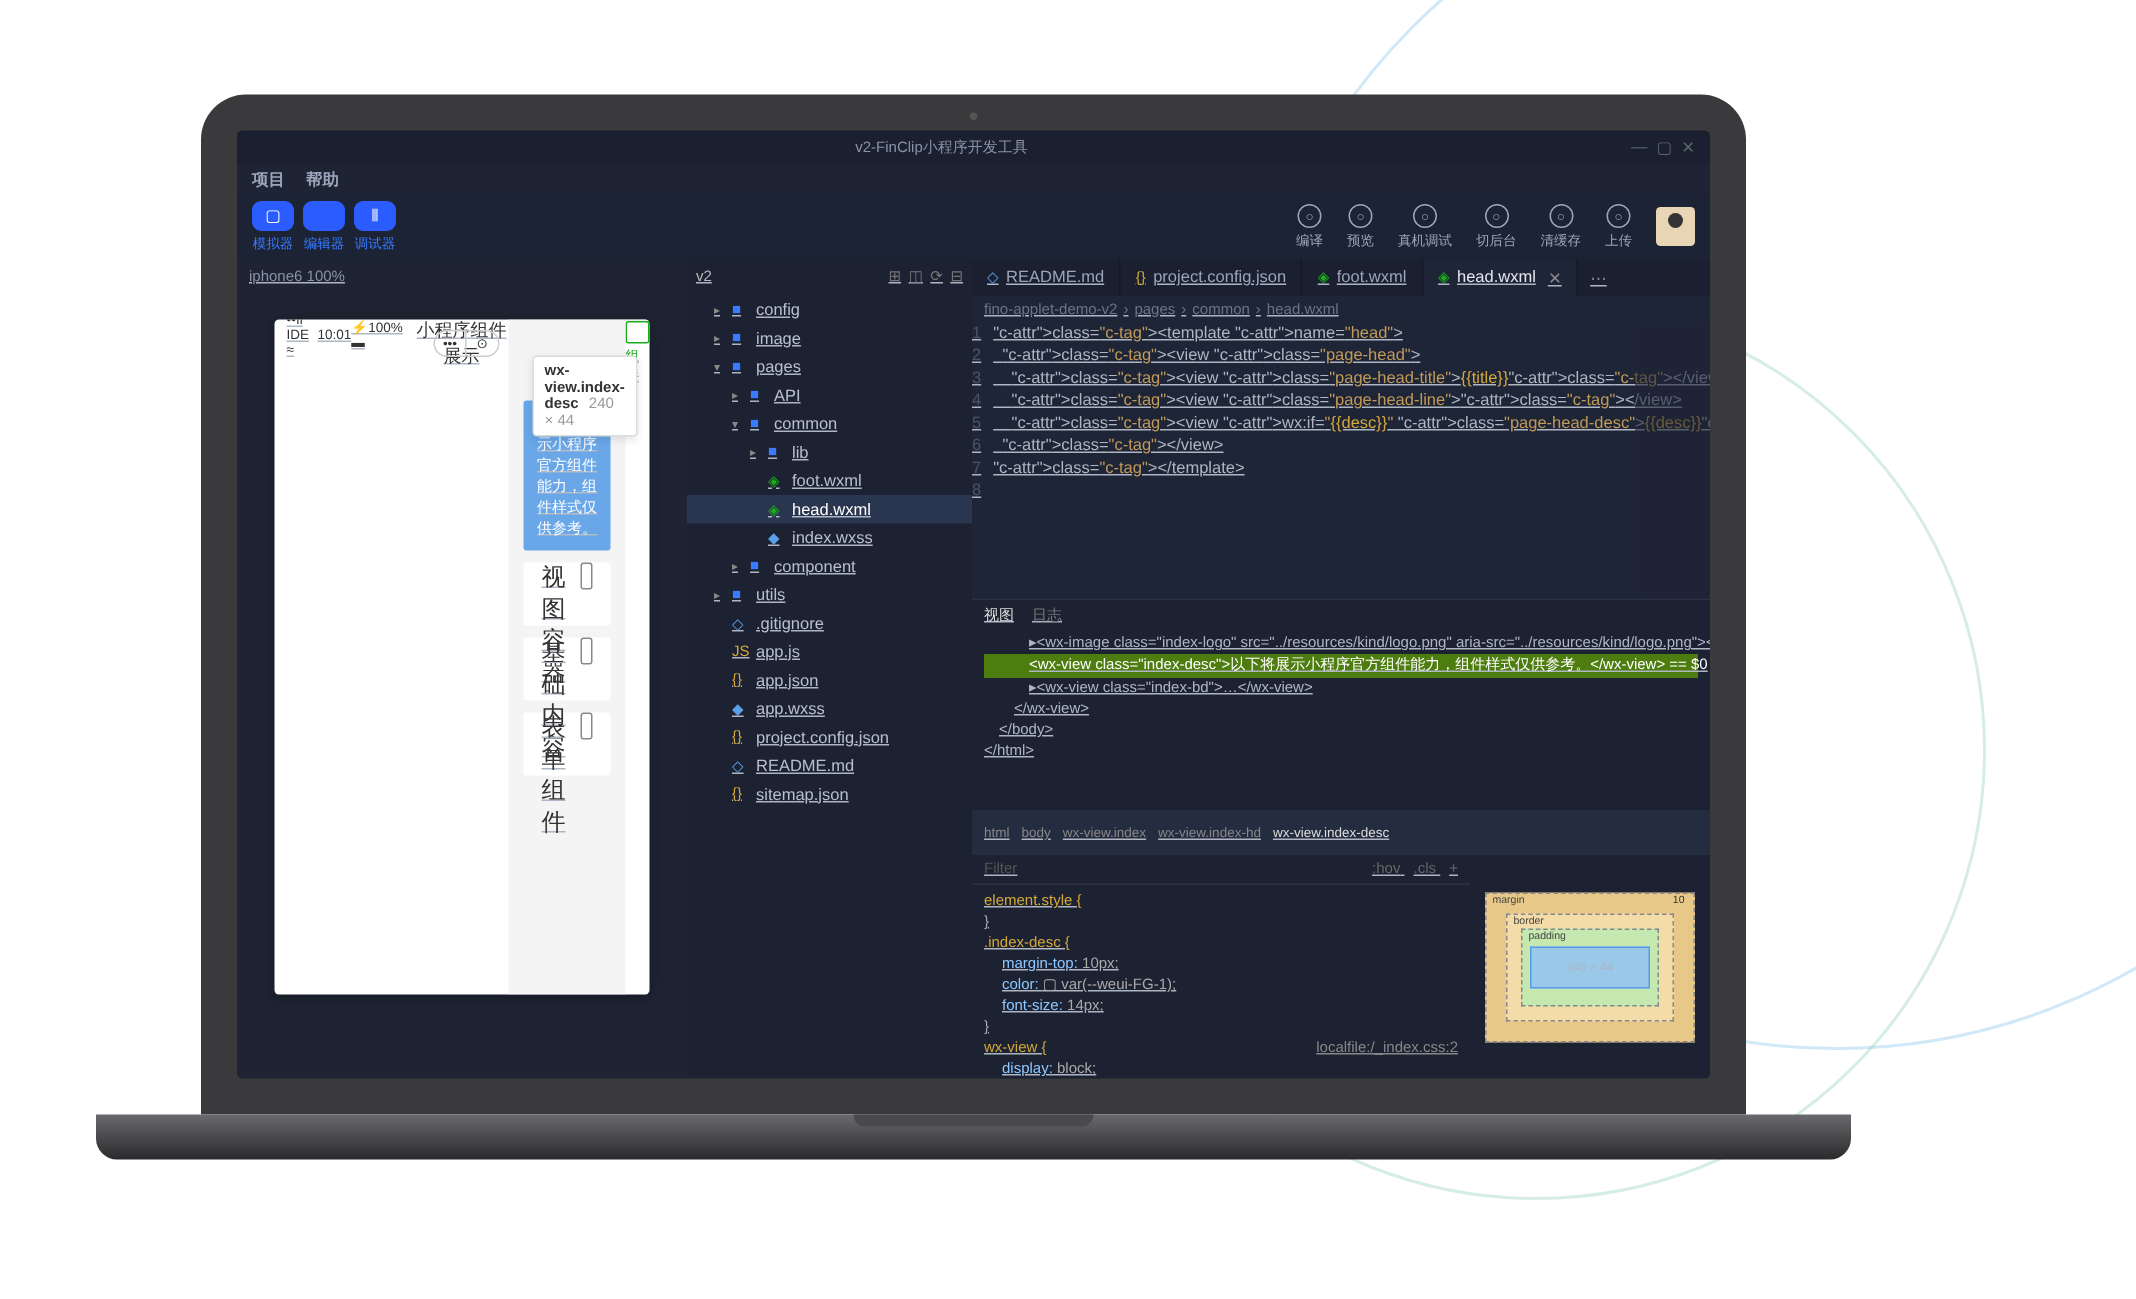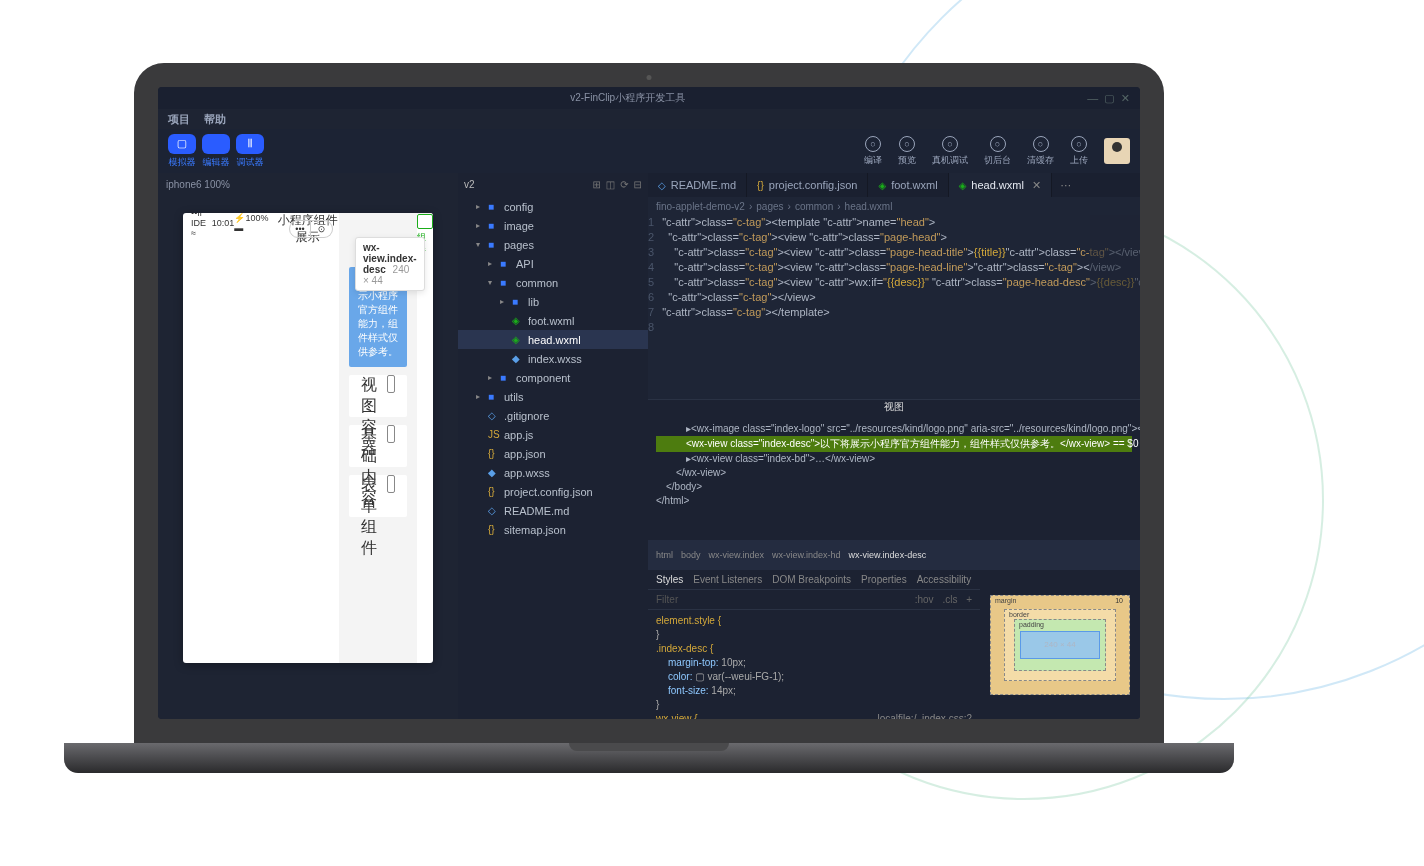--- a/index.html
+++ b/index.html
@@ -20,21 +20,21 @@
 .toolbar { height: 44px; display: flex; align-items: center; justify-content: space-between; padding: 0 10px; background: #1c2334; }
 .toolbar-left { display: flex; gap: 6px; }
 .pill-group { display: flex; flex-direction: column; align-items: center; gap: 2px; }
 .pill { width: 28px; height: 20px; background: #2a5cff; border-radius: 6px; display: flex; align-items: center; justify-content: center; color: #fff; font-size: 11px; }
 .pill-label { font-size: 9px; color: #3a7aff; }
 .toolbar-right { display: flex; align-items: center; gap: 16px; }
 .tool-btn { display: flex; flex-direction: column; align-items: center; gap: 2px; color: #9aa5bb; font-size: 9px; }
 .tool-btn .ico { width: 16px; height: 16px; border: 1px solid #9aa5bb; border-radius: 50%; display: flex; align-items: center; justify-content: center; font-size: 9px; }
 .avatar { width: 26px; height: 26px; background: #e8d5b5; border-radius: 3px; position: relative; }
 .avatar::after { content: ""; position: absolute; top: 4px; left: 8px; width: 10px; height: 10px; background: #333; border-radius: 50%; }
-.main { flex: 1; display: flex; overflow: hidden; }
+.main { flex: 1; display: flex; overflow: hidden; text-decoration: underline; }
 .sim-panel { width: 300px; background: #1e2433; display: flex; flex-direction: column; }
 .sim-header { height: 22px; padding: 0 8px; display: flex; align-items: center; color: #8a92a5; font-size: 10px; }
 .phone { width: 250px; height: 450px; background: #fff; margin: 18px auto 0; border-radius: 3px; display: flex; flex-direction: row; color: #333; overflow: hidden; box-shadow: 0 2px 10px rgba(0,0,0,0.3); }
 .phone-status { height: 20px; display: flex; align-items: center; justify-content: space-between; padding: 0 8px; font-size: 9px; }
 .phone-nav { height: 32px; display: flex; align-items: center; justify-content: center; position: relative; font-size: 12px; font-weight: 500; text-align: center; }
 .nav-caps { position: absolute; right: 6px; display: flex; gap: 0; }
 .cap { width: 22px; height: 18px; border: 1px solid #ccc; display: flex; align-items: center; justify-content: center; font-size: 9px; }
 .cap:first-child { border-radius: 12px 0 0 12px; }
 .cap:last-child { border-radius: 0 12px 12px 0; border-left: none; }
 .phone-body { flex: 1; background: #f4f4f4; padding: 10px; position: relative; }
@@ -71,21 +71,21 @@
 .breadcrumb { height: 18px; display: flex; align-items: center; gap: 4px; padding: 0 8px; font-size: 10px; color: #6a7488; }
 .code { flex: 1; display: flex; font-family: Consolas, monospace; font-size: 11px; overflow: hidden; position: relative; }
 .gutter { width: 30px; text-align: right; padding-right: 8px; color: #4a556a; }
 .gutter div { height: 15px; line-height: 15px; }
 .lines { flex: 1; }
 .lines div { height: 15px; line-height: 15px; white-space: pre; }
 .c-str { color: #c19a5a; }
 .c-var { color: #d4a93a; }
 .minimap { position: absolute; right: 0; top: 0; width: 50px; height: 100%; background: rgba(30,37,54,0.6); }
 .devtools { height: 320px; background: #1c2232; display: flex; flex-direction: column; border-top: 1px solid #2a3244; }
-.dt-tabs { height: 20px; display: flex; gap: 24px; padding: 0 8px; align-items: center; font-size: 10px; color: #777; flex-direction: column; }
+.dt-tabs { height: 20px; display: flex; gap: 12px; padding: 0 8px; align-items: center; font-size: 10px; color: #777; }
 .dt-tabs .act { color: #ddd; }
 .dom-view { height: 120px; overflow: auto; padding: 2px 8px; font-family: Consolas, monospace; font-size: 10px; }
 .dom-view div { line-height: 14px; white-space: pre; }
 .dom-sel { background: #4d7c0f; color: #fff; padding: 1px 2px; }
 .crumb-path { height: 30px; background: #242c40; display: flex; align-items: center; gap: 8px; padding: 0 8px; font-size: 9px; color: #888; }
 .crumb-path span:last-child { color: #ddd; }
 .styles-pane { flex: 1; display: flex; overflow: hidden; }
 .styles-left { flex: 1; display: flex; flex-direction: column; }
 .styles-tabs { height: 20px; display: flex; gap: 10px; padding: 0 8px; align-items: center; font-size: 10px; color: #888; border-bottom: 1px solid #2a3244; }
 .styles-tabs .act { color: #ddd; }
@@ -394,27 +394,20 @@
               </div>
             <div class="crumb-path" id="dompath">
                 <span>html</span>
                 <span>body</span>
                 <span>wx-view.index</span>
                 <span>wx-view.index-hd</span>
                 <span>wx-view.index-desc</span>
               </div>
             <div class="styles-pane">
               <div class="styles-left">
-                <div class="styles-tabs" id="stabs">
-                    <span class="act">Styles</span>
-                    <span class="">Event Listeners</span>
-                    <span class="">DOM Breakpoints</span>
-                    <span class="">Properties</span>
-                    <span class="">Accessibility</span>
-                  </div>
                 <div class="filter-row">
                   <span style="color:#555">Filter</span>
                   <span>
                     <span>:hov</span>
                     <span style="margin-left:6px">.cls</span>
                     <span style="margin-left:6px">+</span>
                   </span>
                 </div>
                 <div class="css-rules" id="cssrules">
                     <div><span class="css-sel">element.style {</span></div>

